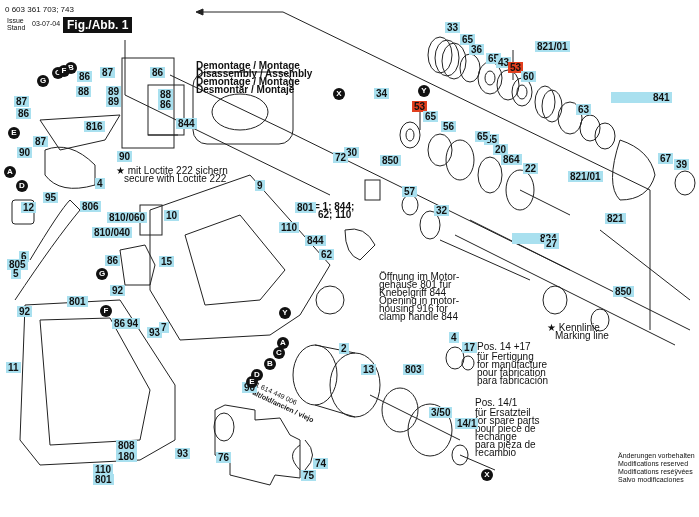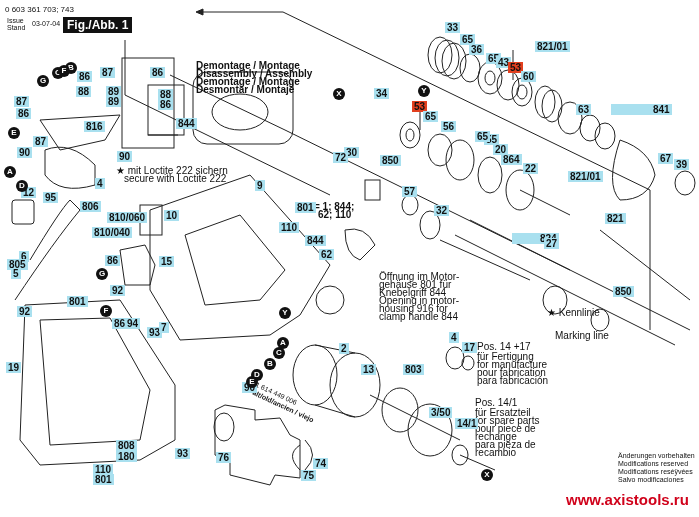--- a/index.html
+++ b/index.html
@@ -126,21 +126,21 @@
 <div class="txt" style="left:379px;top:272px;">Öffnung im Motor-</div>
 <div class="txt" style="left:379px;top:280px;">gehäuse 801 für</div>
 <div class="txt" style="left:379px;top:288px;">Knebelgriff 844</div>
 <div class="txt" style="left:379px;top:296px;">Opening in motor-</div>
 <div class="txt" style="left:379px;top:304px;">housing 916 for</div>
 <div class="txt" style="left:379px;top:312px;">clamp handle 844</div>
 
 <div class="txt b" style="left:314px;top:202px;">= 1; 844;</div>
 <div class="txt b" style="left:318px;top:210px;">62; 110</div>
 
-<div class="txt" style="left:547px;top:308px;">★ Kennlinie</div>
+<div class="txt" style="left:547px;top:323px;">★ Kennlinie</div>
 <div class="txt" style="left:555px;top:331px;">Marking line</div>
 
 <div class="txt" style="left:477px;top:342px;">Pos. 14 +17</div>
 <div class="txt" style="left:477px;top:352px;">für Fertigung</div>
 <div class="txt" style="left:477px;top:360px;">for manufacture</div>
 <div class="txt" style="left:477px;top:368px;">pour fabrication</div>
 <div class="txt" style="left:477px;top:376px;">para fabricación</div>
 
 <div class="txt" style="left:475px;top:398px;">Pos. 14/1</div>
 <div class="txt" style="left:475px;top:408px;">für Ersatzteil</div>
@@ -150,33 +150,32 @@
 <div class="txt" style="left:475px;top:440px;">para pieza de</div>
 <div class="txt" style="left:475px;top:448px;">recambio</div>
 
 <div class="txt" style="left:258px;top:380px;font-size:7px;transform:rotate(25deg);transform-origin:left top;">1 614 449 006</div>
 <div class="txt b" style="left:255px;top:388px;font-size:7px;transform:rotate(25deg);transform-origin:left top;">alt/old/ancien / viejo</div>
 
 <div class="txt" style="left:618px;top:452px;font-size:7px;line-height:8px;">Änderungen vorbehalten</div>
 <div class="txt" style="left:618px;top:460px;font-size:7px;line-height:8px;">Modifications reserved</div>
 <div class="txt" style="left:618px;top:468px;font-size:7px;line-height:8px;">Modifications reséÿvées</div>
 <div class="txt" style="left:618px;top:476px;font-size:7px;line-height:8px;">Salvo modificaciones</div>
-<div class="url" style="left:566px;top:491px;">www.axistools.ru</div>
 
 <div id="labels">
       <div class="lbl" style="left: 445px; top: 22px;">33</div>
       <div class="lbl" style="left: 460px; top: 34px;">65</div>
       <div class="lbl" style="left: 469px; top: 44px;">36</div>
       <div class="lbl" style="left: 486px; top: 53px;">65</div>
       <div class="lbl" style="left: 496px; top: 57px;">43</div>
       <div class="lbl red" style="left: 508px; top: 62px;">53</div>
       <div class="lbl" style="left: 521px; top: 71px;">60</div>
       <div class="lbl" style="left: 535px; top: 41px;">821/01</div>
       <div class="lbl" style="left: 576px; top: 104px;">63</div>
-      <div class="lbl" style="left: 611px; top: 104px; padding-left: 42px;">841</div>
+      <div class="lbl" style="left: 611px; top: 92px; padding-left: 42px;">841</div>
       <div class="lbl" style="left: 658px; top: 153px;">67</div>
       <div class="lbl" style="left: 674px; top: 159px;">39</div>
       <div class="lbl" style="left: 374px; top: 88px;">34</div>
       <div class="lbl red" style="left: 412px; top: 101px;">53</div>
       <div class="lbl" style="left: 423px; top: 111px;">65</div>
       <div class="lbl" style="left: 441px; top: 121px;">56</div>
       <div class="lbl" style="left: 456px; top: 134px; margin-left: 28px;">55</div>
       <div class="lbl" style="left: 475px; top: 131px;">65</div>
       <div class="lbl" style="left: 493px; top: 144px;">20</div>
       <div class="lbl" style="left: 501px; top: 154px;">864</div>
@@ -192,21 +191,21 @@
       <div class="lbl" style="left: 544px; top: 238px;">27</div>
       <div class="lbl" style="left: 613px; top: 286px;">850</div>
       <div class="lbl" style="left: 77px; top: 71px;">86</div>
       <div class="lbl" style="left: 76px; top: 86px;">88</div>
       <div class="lbl" style="left: 14px; top: 96px;">87</div>
       <div class="lbl" style="left: 16px; top: 108px;">86</div>
       <div class="lbl" style="left: 84px; top: 121px;">816</div>
       <div class="lbl" style="left: 33px; top: 136px;">87</div>
       <div class="lbl" style="left: 17px; top: 147px;">90</div>
       <div class="lbl" style="left: 95px; top: 178px;">4</div>
-      <div class="lbl" style="left: 21px; top: 187px;">12</div>
+      <div class="lbl" style="left: 21px; top: 202px;">12</div>
       <div class="lbl" style="left: 43px; top: 192px;">95</div>
       <div class="lbl" style="left: 80px; top: 201px;">806</div>
       <div class="lbl" style="left: 19px; top: 251px;">6</div>
       <div class="lbl" style="left: 7px; top: 259px;">805</div>
       <div class="lbl" style="left: 11px; top: 268px;">5</div>
       <div class="lbl" style="left: 100px; top: 67px;">87</div>
       <div class="lbl" style="left: 150px; top: 67px;">86</div>
       <div class="lbl" style="left: 106px; top: 86px;">89</div>
       <div class="lbl" style="left: 106px; top: 96px;">89</div>
       <div class="lbl" style="left: 158px; top: 89px;">88</div>
@@ -223,21 +222,21 @@
       <div class="lbl" style="left: 112px; top: 318px;">86</div>
       <div class="lbl" style="left: 125px; top: 318px;">94</div>
       <div class="lbl" style="left: 67px; top: 296px;">801</div>
       <div class="lbl" style="left: 17px; top: 306px;">92</div>
       <div class="lbl" style="left: 147px; top: 327px;">93</div>
       <div class="lbl" style="left: 159px; top: 322px;">7</div>
       <div class="lbl" style="left: 279px; top: 222px;">110</div>
       <div class="lbl" style="left: 295px; top: 202px;">801</div>
       <div class="lbl" style="left: 305px; top: 235px;">844</div>
       <div class="lbl" style="left: 319px; top: 249px;">62</div>
-      <div class="lbl" style="left: 6px; top: 362px;">19</div>
+      <div class="lbl" style="left: 6px; top: 362px;">11</div>
       <div class="lbl" style="left: 339px; top: 343px;">2</div>
       <div class="lbl" style="left: 242px; top: 382px;">90</div>
       <div class="lbl" style="left: 361px; top: 364px;">13</div>
       <div class="lbl" style="left: 403px; top: 364px;">803</div>
       <div class="lbl" style="left: 429px; top: 407px;">3/50</div>
       <div class="lbl" style="left: 455px; top: 418px;">14/1</div>
       <div class="lbl" style="left: 449px; top: 332px;">4</div>
       <div class="lbl" style="left: 462px; top: 342px;">17</div>
       <div class="lbl" style="left: 116px; top: 440px;">808</div>
       <div class="lbl" style="left: 116px; top: 451px;">180</div>

